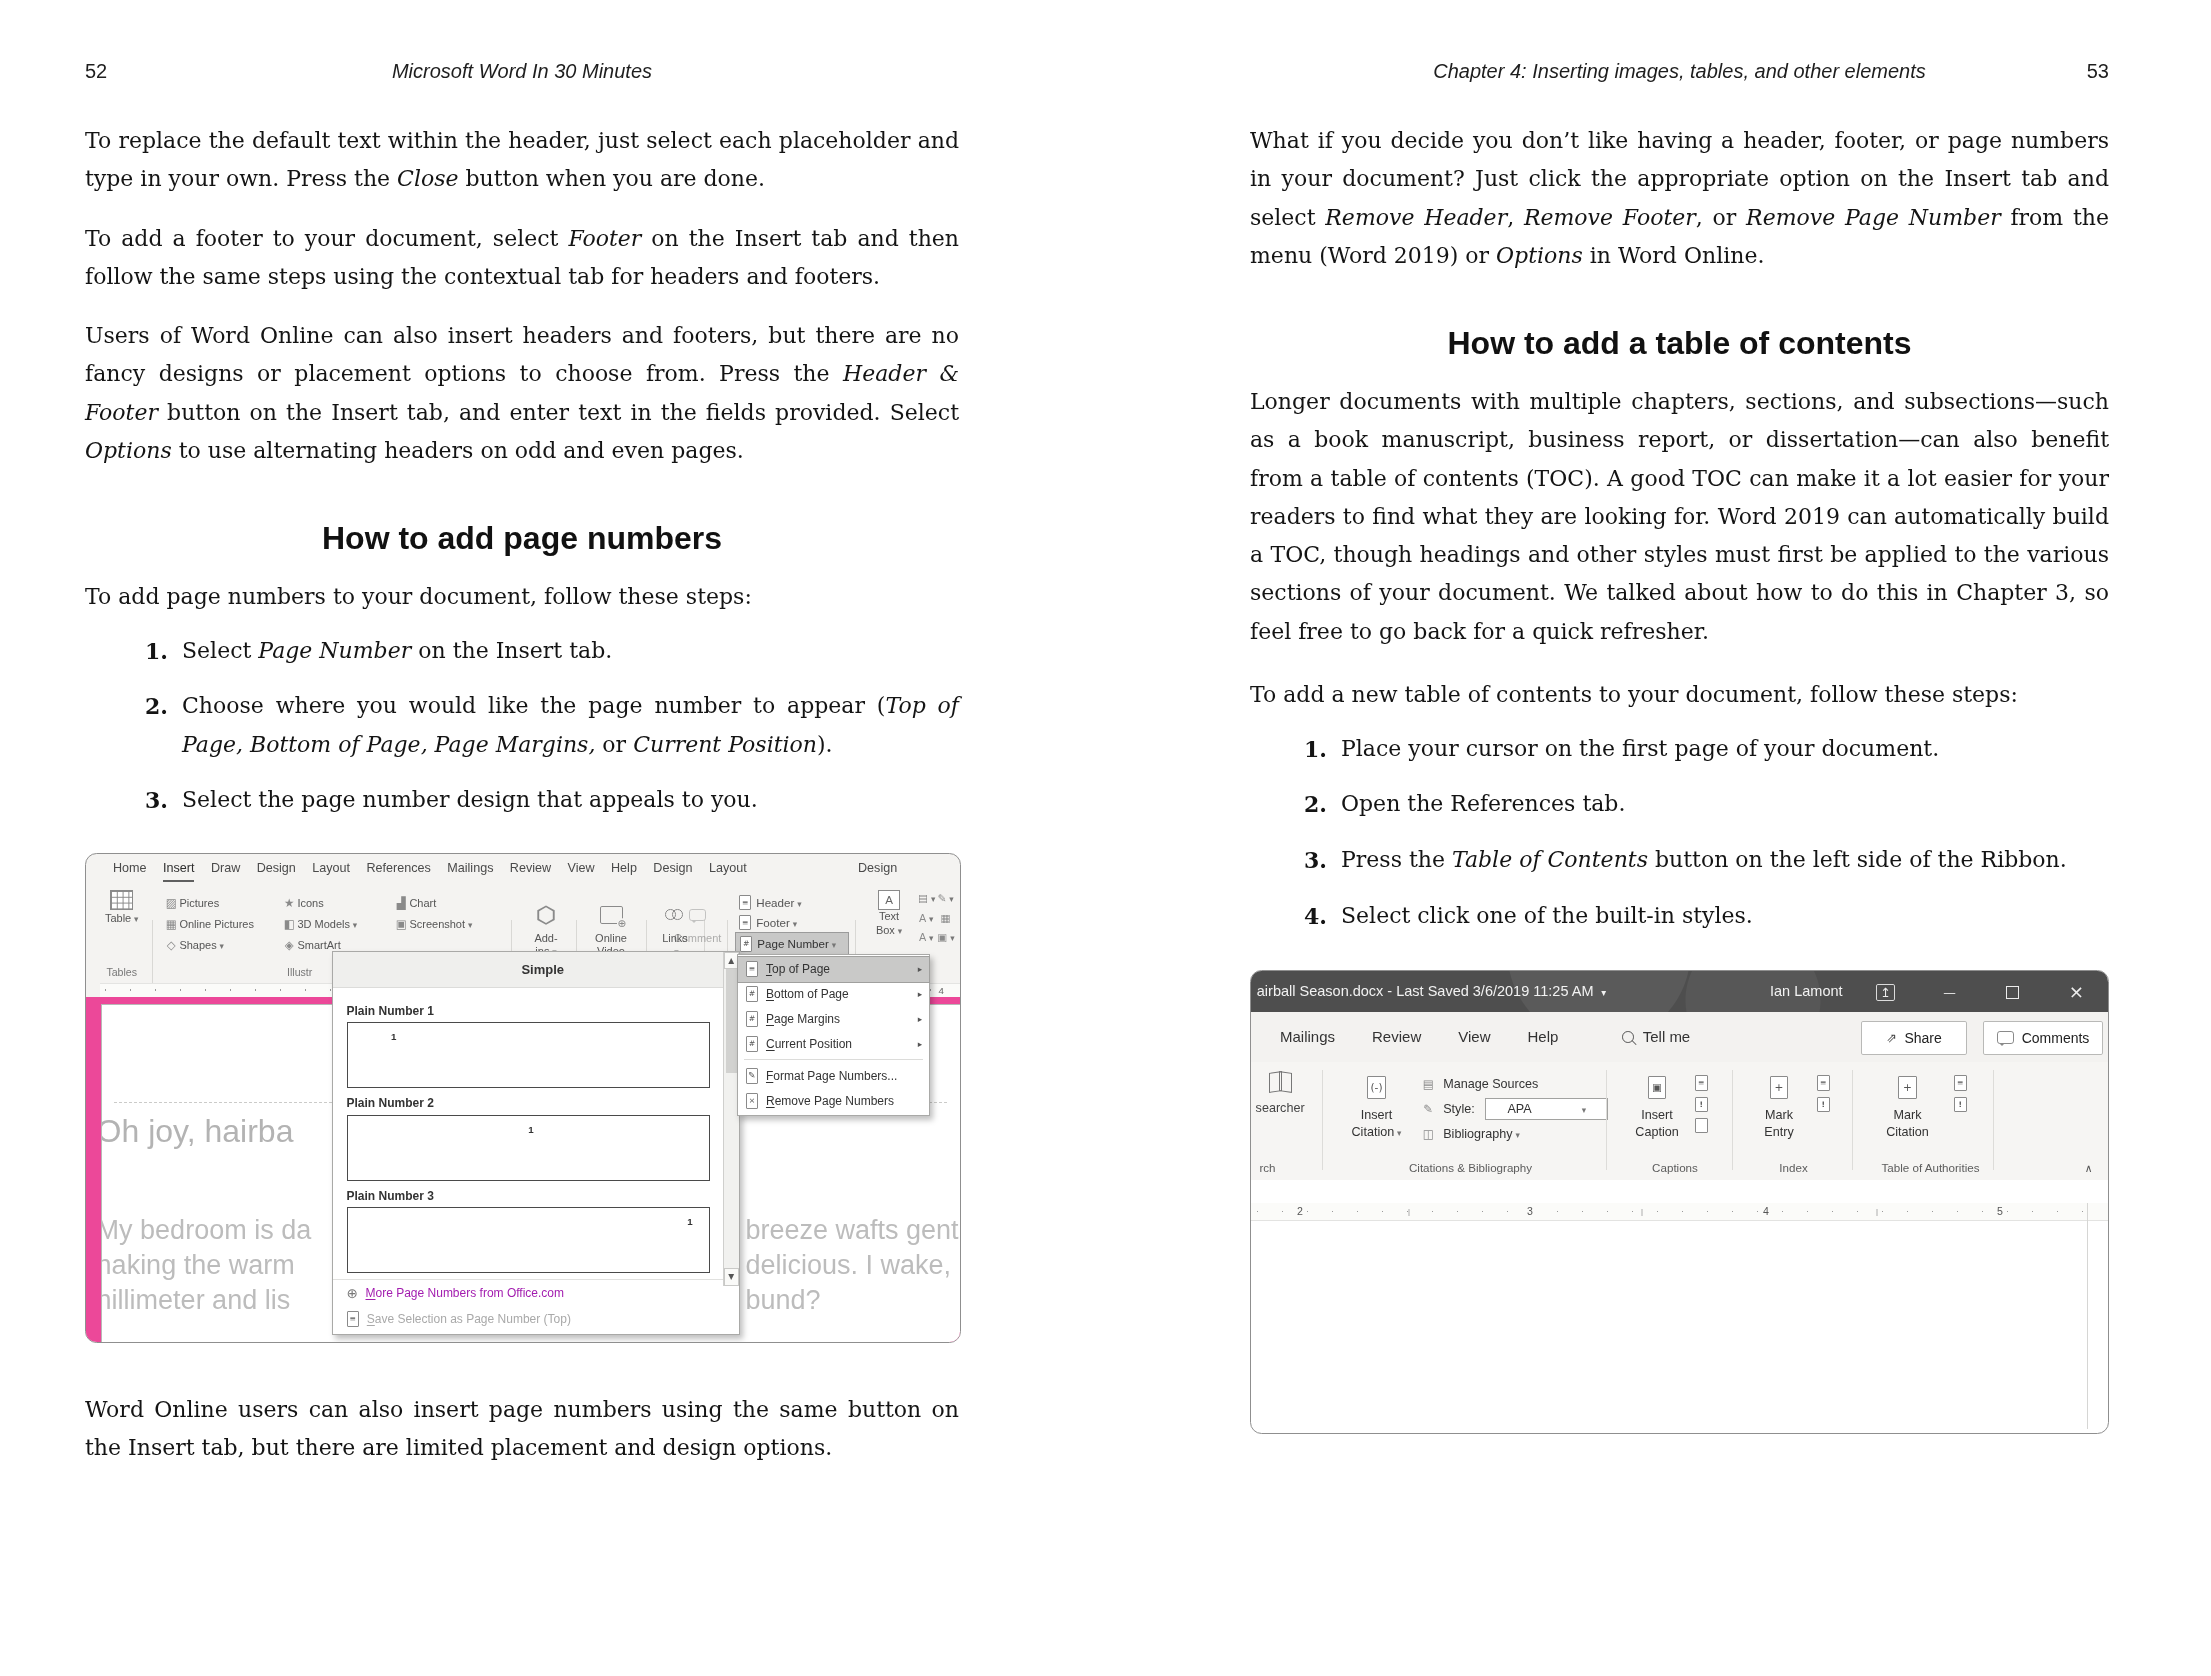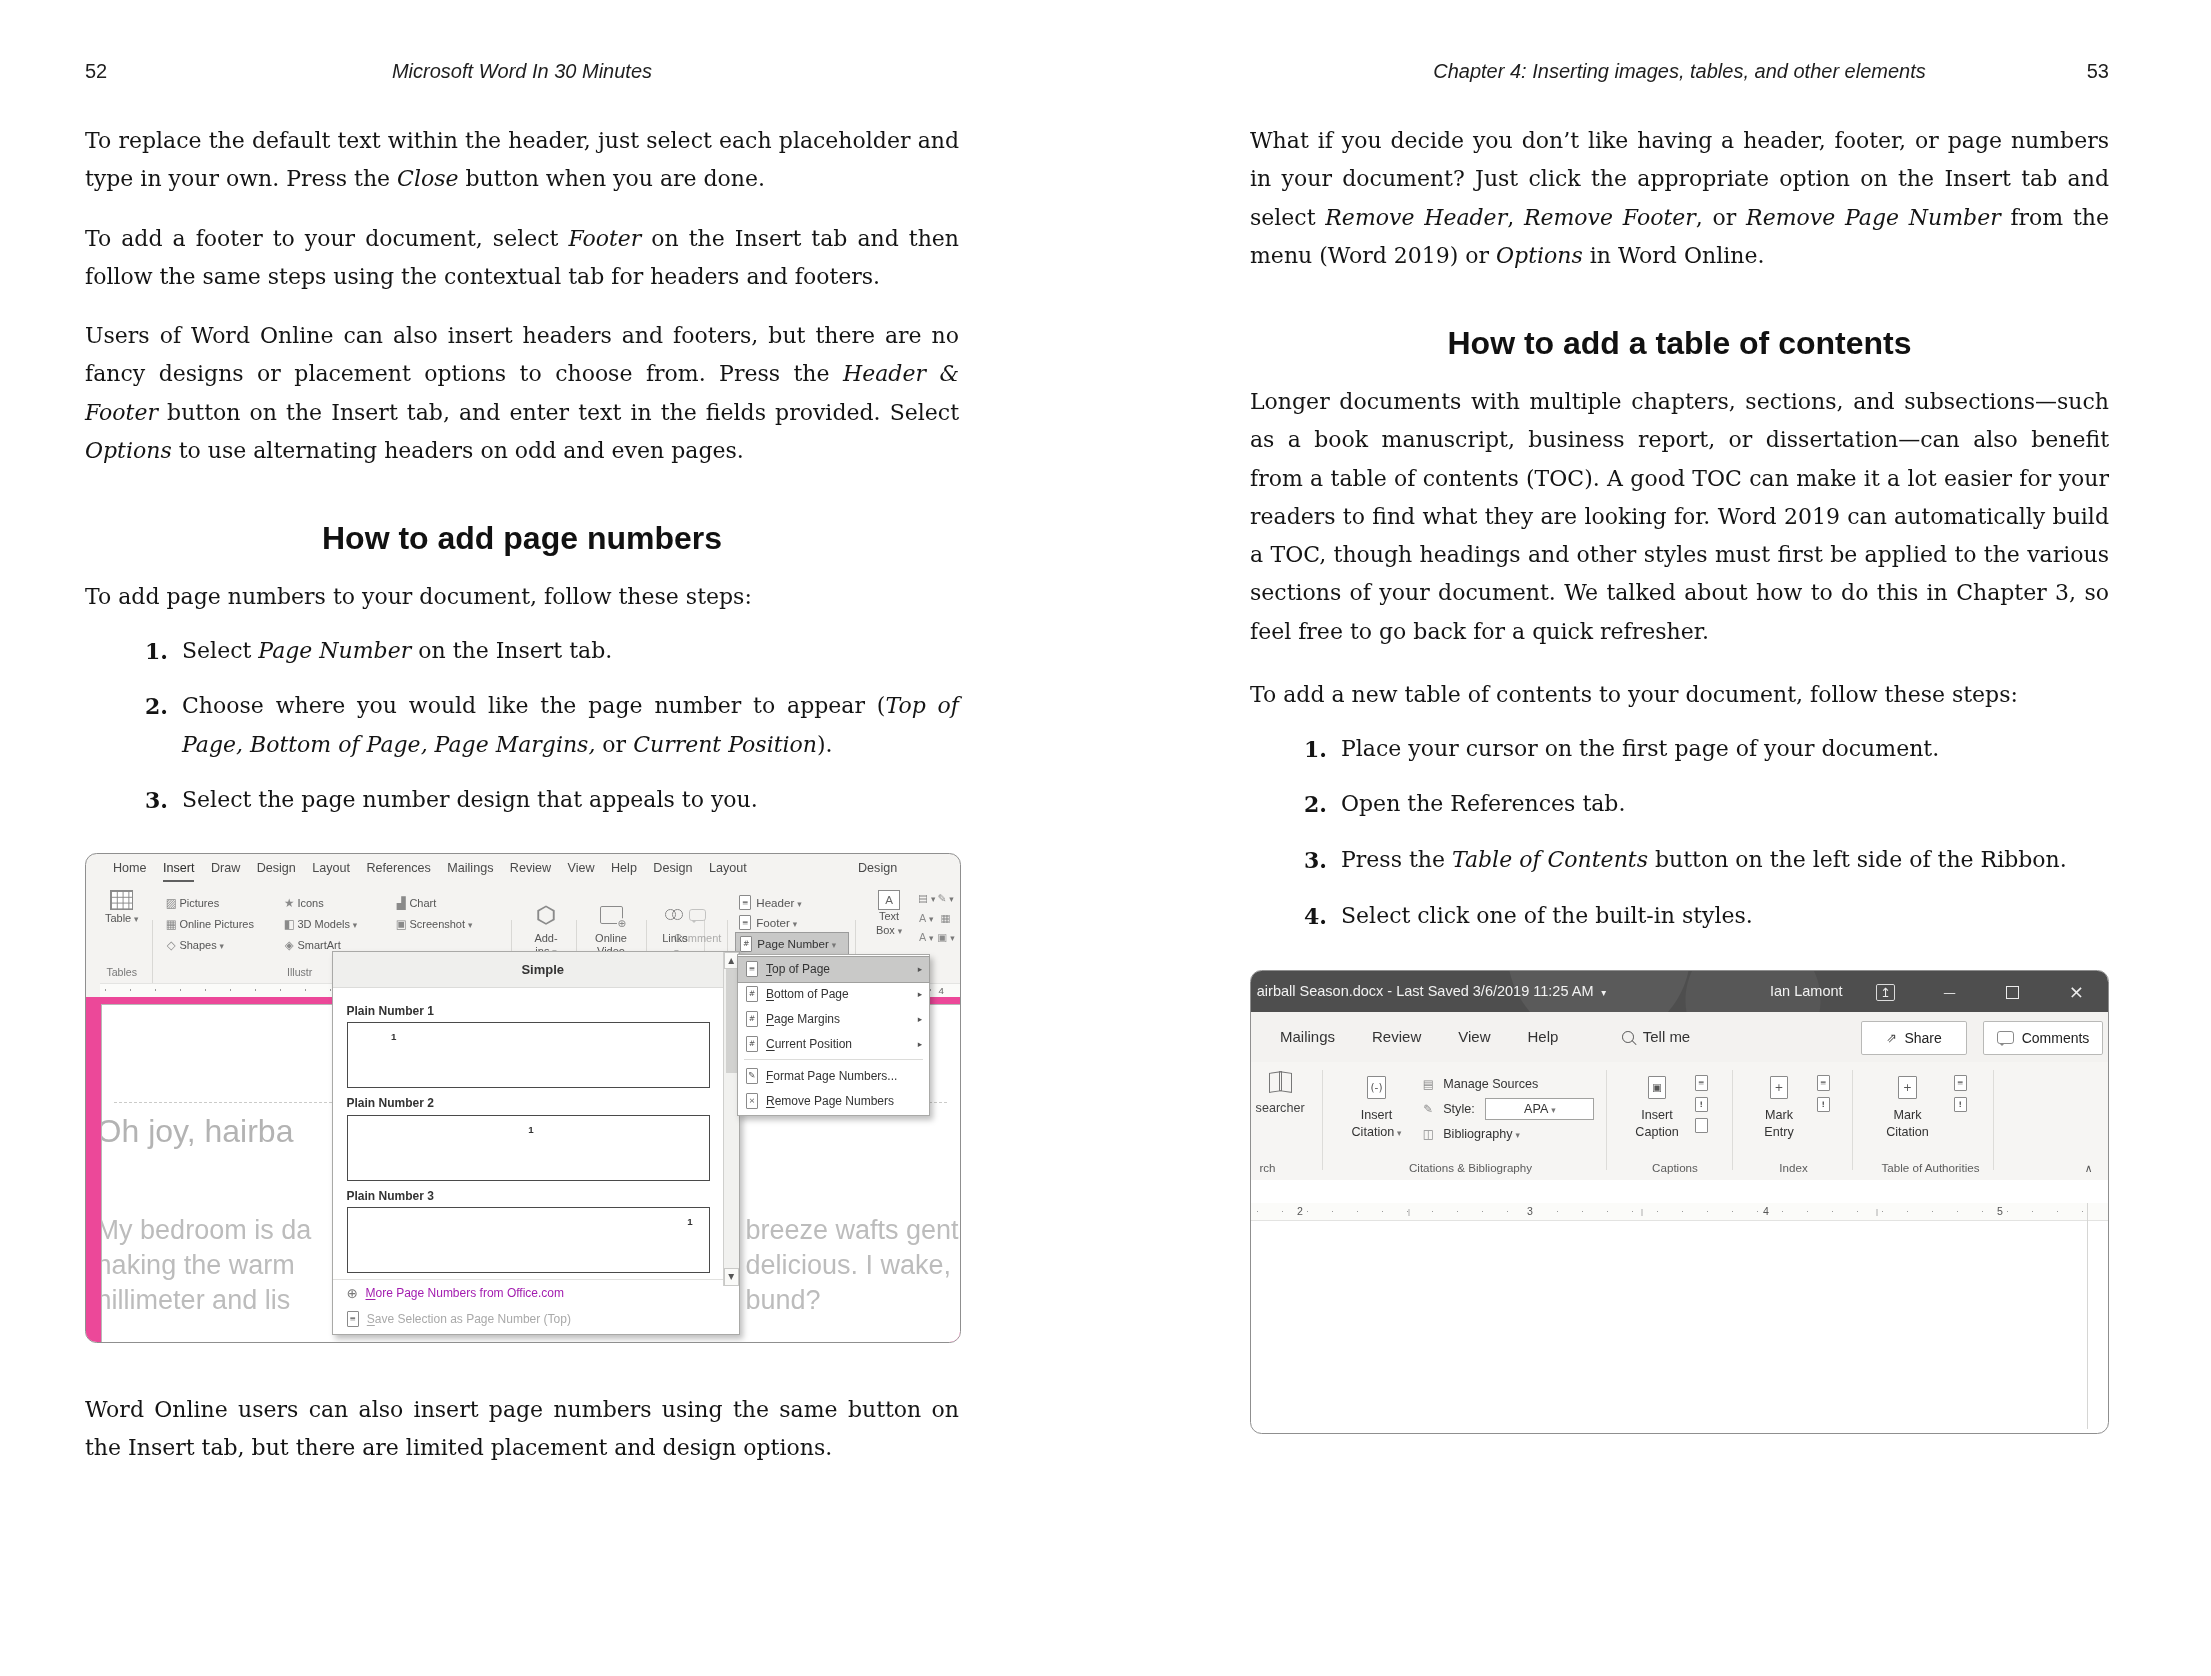--- a/index.html
+++ b/index.html
@@ -170,22 +170,22 @@
   .s2ribbon{position:absolute;top:91px;left:0;right:0;height:118px;background:#f6f5f3;}
   .vd2{top:7.7px;height:100px;background:#dddcd9;}
   .researcher{position:absolute;left:-17.4px;top:9.7px;width:93px;text-align:center;font-size:12.6px;color:#444;}
   .book{display:inline-block;width:25px;height:21px;position:relative;margin-bottom:5.8px;}
   .book::before,.book::after{content:"";position:absolute;width:10.6px;height:18.3px;border:1.4px solid #777;top:0;}
   .book::before{left:1px;transform:skewY(-8deg);} .book::after{left:11.6px;transform:skewY(8deg);}
   .bigbtn2{position:absolute;text-align:center;font-size:12.6px;color:#333;line-height:1.3;}
   .bigbtn2 .ic{height:29px;display:flex;align-items:center;justify-content:center;margin-bottom:4.8px;}
   .midcol{position:absolute;left:169px;top:9.7px;width:188px;font-size:12.6px;color:#333;}
   .midrow{display:flex;align-items:center;gap:6.8px;height:25px;white-space:nowrap;}
-  .stylebox{display:inline-flex;align-items:center;justify-content:center;width:83px;height:20px;
-      background:#fff;border:1px solid #a2a2a0;padding:0 12px;margin-left:3.9px;font-size:12.6px;}
+  .stylebox{display:inline-flex;align-items:center;justify-content:space-between;width:83px;height:20px;
+      background:#fff;border:1px solid #a2a2a0;padding:0 21px;margin-left:3.9px;font-size:12.6px;}
   .sidecol{position:absolute;display:flex;flex-direction:column;gap:5.8px;align-items:center;}
   .s2lab{position:absolute;bottom:5.8px;font-size:11.6px;color:#5c5c5c;text-align:center;}
   .chev{position:absolute;right:15.4px;bottom:5.8px;color:#555;font-family:"DejaVu Sans",sans-serif;font-size:10.6px;}
   .chev::before{content:"\2227";}
   .s2ruler{position:absolute;top:232px;left:0;right:0;height:17.4px;background:#fbfbf9;border-bottom:1px solid #e3e3e1;}
   .s2ruler .ticks{top:7.7px;}
   .rnum{position:absolute;top:1.9px;font-size:10.6px;color:#555;background:#fbfbf9;padding:0 3.9px;}
   .halfm{position:absolute;top:3.9px;font-size:7.7px;color:#888;}
   .vline{position:absolute;left:836px;top:232px;bottom:3.9px;width:1px;background:#d6d6d4;}
 </style>

